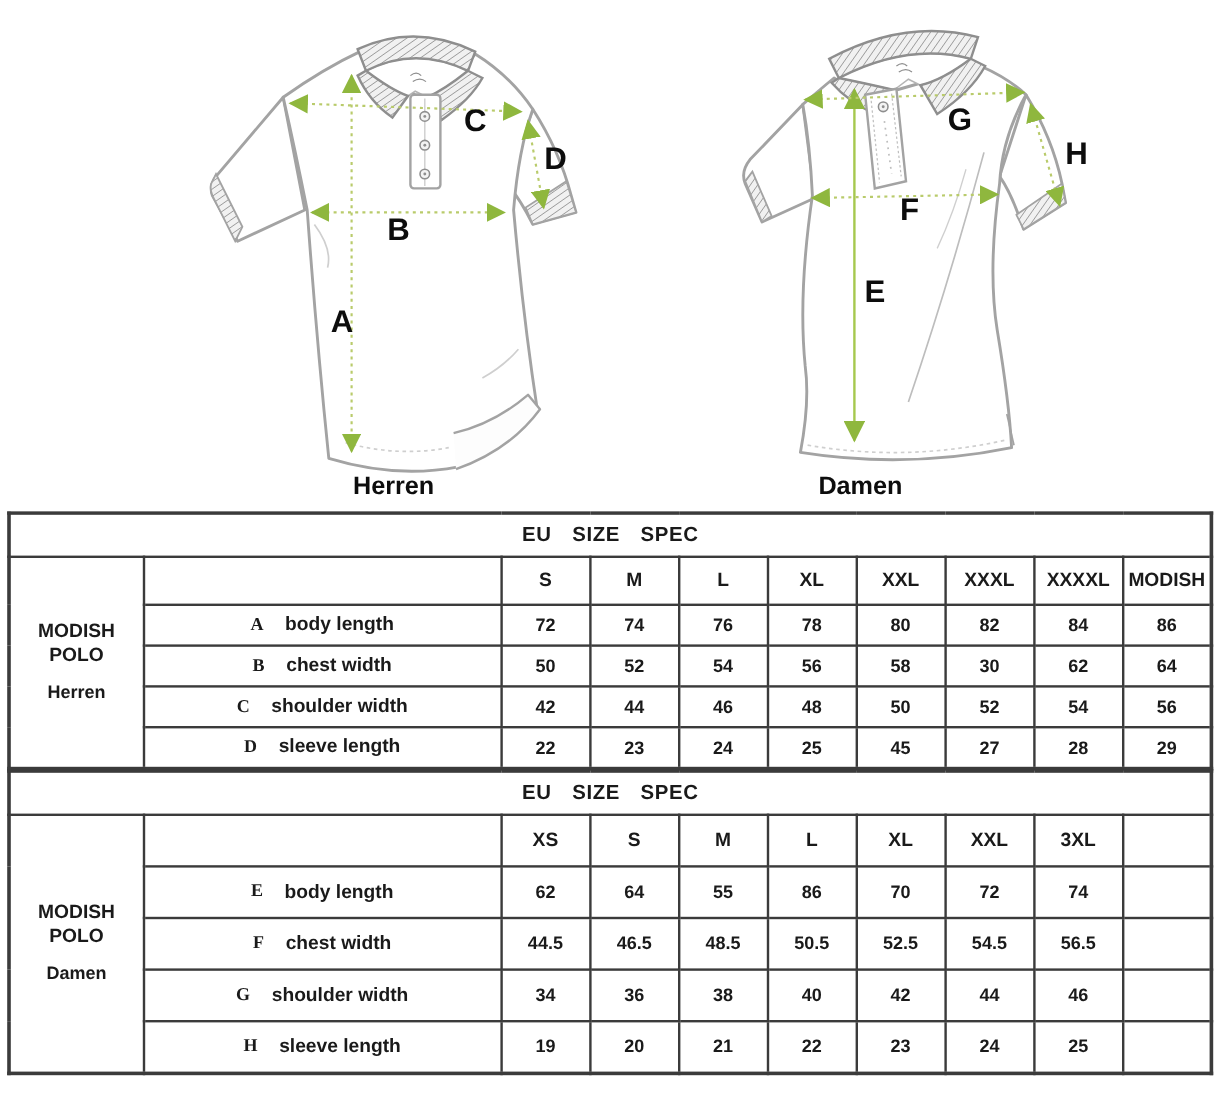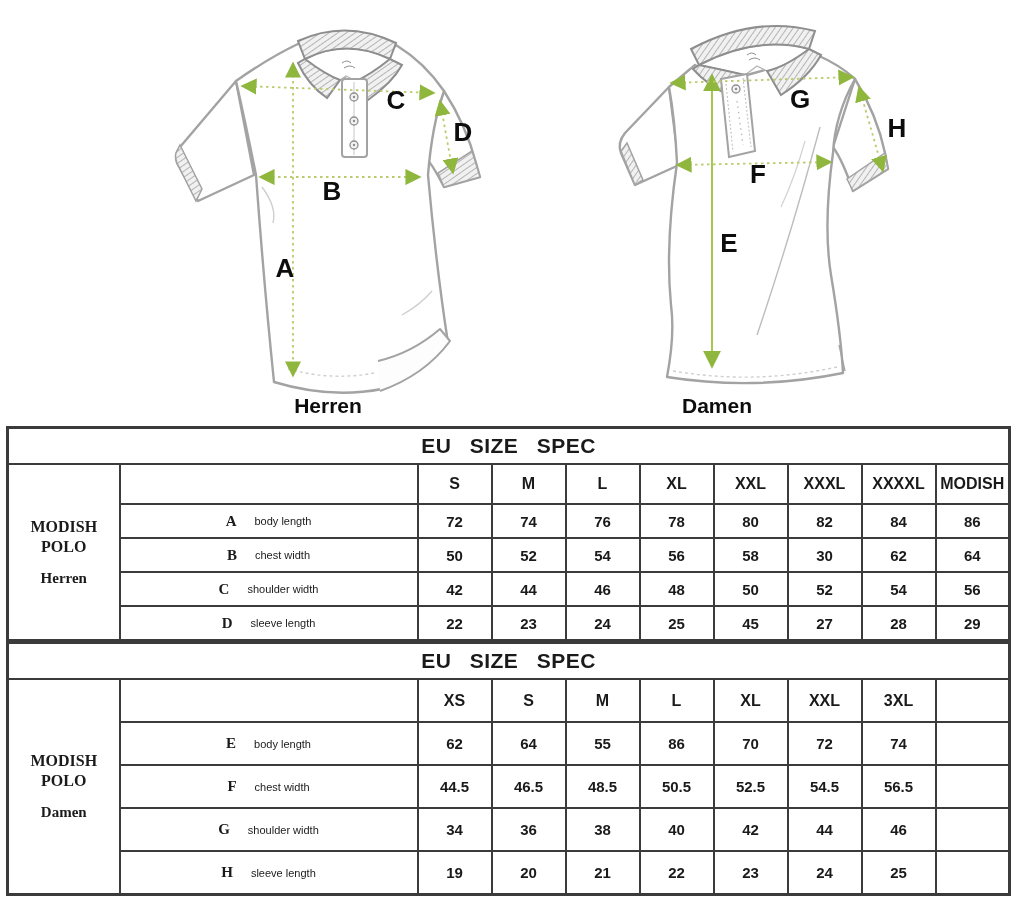--- a/index.html
+++ b/index.html
@@ -10,33 +10,33 @@
   .mlabel{position:absolute;transform:translate(-50%,-50%);font-weight:bold;
           font-size:26px;line-height:1;color:#0d0d0d;}
   .caption{position:absolute;top:394px;transform:translateX(-50%);
            font-weight:bold;font-size:21px;color:#0d0d0d;}
   .tables{padding:0 6px;}
   table.spec{border-collapse:collapse;table-layout:fixed;width:1004px;
              border:3px solid #3b3b3b;}
   table.spec.second{margin-top:-1px;}
   table.spec td{border:2px solid #3b3b3b;background:#ffffff;text-align:center;
                 vertical-align:middle;padding:0;overflow:hidden;}
-  td.band{background:#d9d9d9;font-weight:bold;font-size:21px;height:34px;
+  td.band{background:#d9d9d9;font-weight:bold;font-size:17px;height:34px;
           word-spacing:12px;letter-spacing:0.5px;}
   tr.sizes td{height:38px;font-weight:bold;font-size:16px;}
   tr.vals td{height:32px;font-weight:bold;font-size:15px;}
   table.second tr.sizes td{height:41px;}
   table.second tr.vals td{height:41px;}
-  td.product{font-weight:bold;font-size:17px;line-height:1.25;font-family:Liberation Serif, serif;}
+  td.product{font-weight:bold;font-size:17px;line-height:1.25;}
   td.product .pname{width:92px;margin:0 auto;}
   td.product .variant{margin-top:12px;font-size:15px;}
   .mcell{display:flex;align-items:center;justify-content:center;}
   .mkey{font-family:"Liberation Serif",serif;font-weight:bold;font-size:15px;
         margin-right:18px;}
-  .mname{font-weight:normal;font-size:11px;}
+  .mname{font-weight:bold;font-size:16px;}
   .c-prod{width:112px;} .c-meas{width:298px;} .c-size{width:74px;}
 </style>
 </head>
 <body>
 
 <div class="diagram">
 
   <svg class="shirt-svg" style="left:150px" width="345" height="400" viewBox="0 0 345 400">
     <defs>
       <pattern id="hatchA" width="5" height="5" patternUnits="userSpaceOnUse" patternTransform="rotate(55)">

